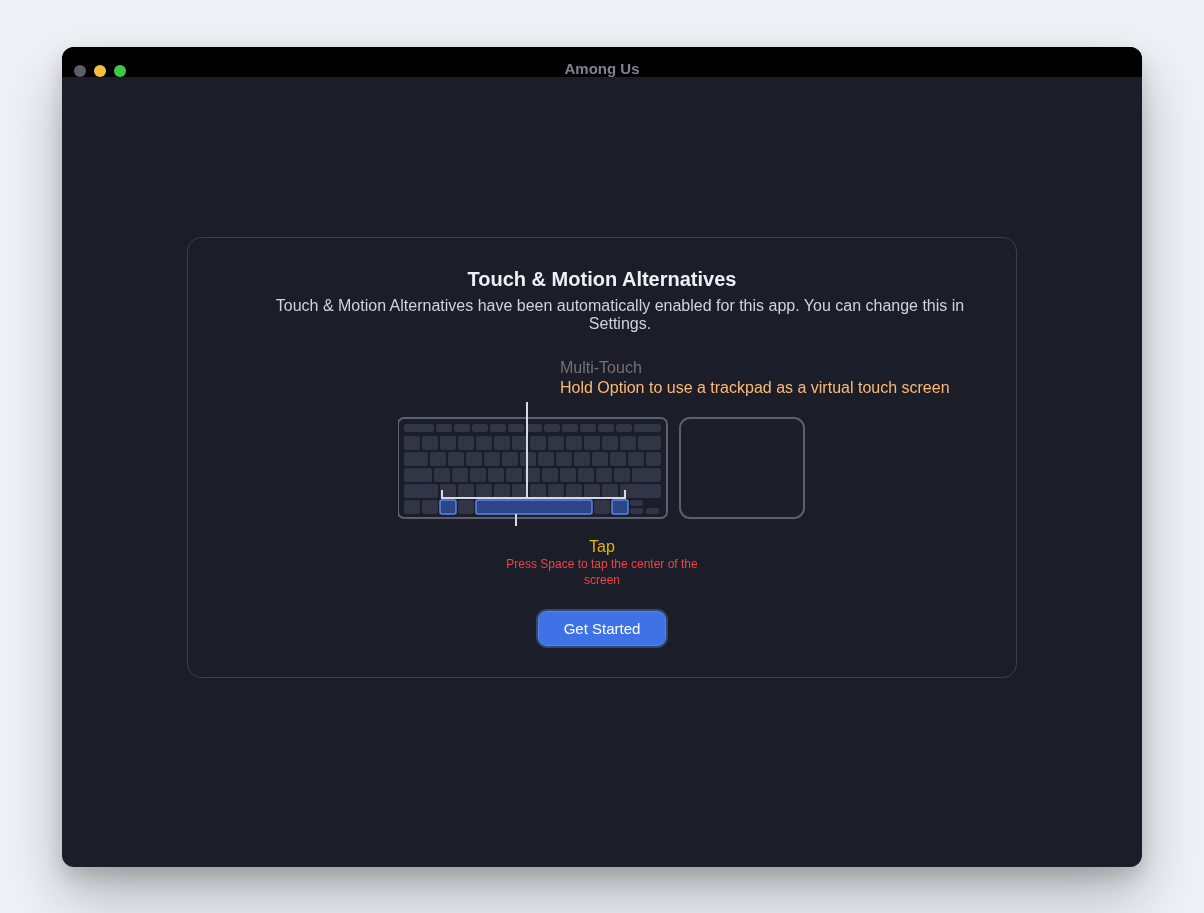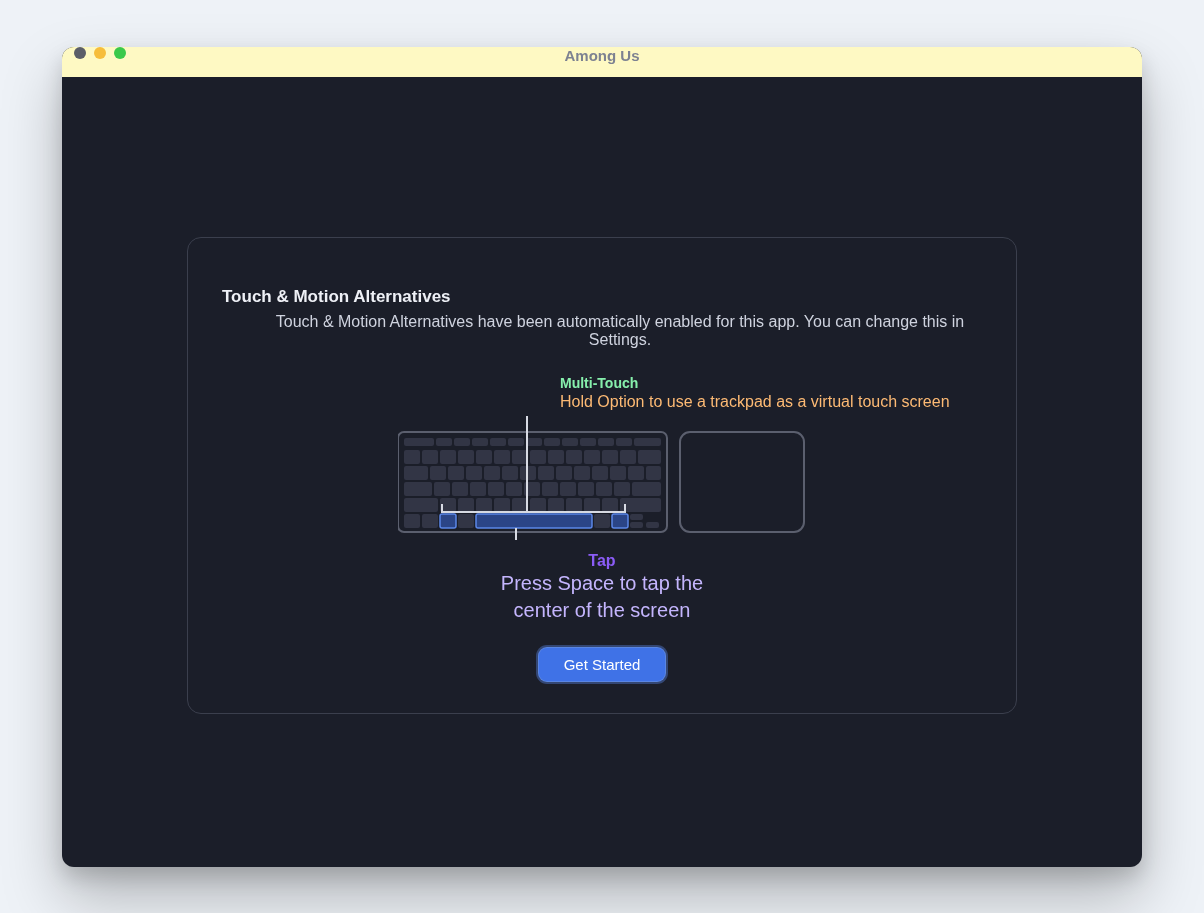--- a/index.html
+++ b/index.html
@@ -12,22 +12,22 @@
     .window {
       width: 1080px; height: 820px;
       background: #1b1e29;
       border-radius: 12px;
       box-shadow: 0 30px 60px rgba(0,0,0,.25), 0 10px 20px rgba(0,0,0,.15);
       overflow: hidden;
       position: relative;
     }
     .titlebar {
       height: 30px;
-      background: #fef9c3;
-      display: flex; align-items: flex-start;
+      background: #000000;
+      display: flex; align-items: flex-end;
       position: relative;
     }
     .traffic { display: flex; gap: 8px; margin-left: 12px; }
     .dot { width: 12px; height: 12px; border-radius: 50%; }
     .tl-close { background: #5b5e68; }
     .tl-min   { background: #f6bd3b; }
     .tl-max   { background: #3ac94a; }
     .win-title {
       position: absolute; left: 0; right: 0;
       text-align: center;
@@ -41,52 +41,52 @@
     }
     .panel {
       margin-top: 160px;
       width: 830px;
       border: 1px solid #3b3f4d;
       border-radius: 14px;
       padding: 30px 34px 32px;
       color: #e6e8ef;
     }
     .panel h2 {
-      font-size: 17px; font-weight: 700;
+      text-align: center;
+      font-size: 20px; font-weight: 700;
       color: #eef0f6;
       margin-bottom: 6px;
-      margin-top: 19px;
     }
     .panel .desc {
       text-align: center;
       font-size: 16px;
       color: #cfd3df;
       margin-bottom: 26px;
       margin-left: 36px;
     }
 
     .callouts { position: relative; width: 100%; }
     .mt-block { text-align: left; margin-left: 338px; }
-    .mt-title { font-weight: 700; font-size: 14px; color: #86efac; }
+    .mt-title { font-weight: 400; font-size: 16px; color: #737373; }
     .mt-text  { font-size: 16px; color: #fdba74; line-height: 1.35; }
 
     
     .diagram {
       position: relative;
       margin: 14px auto 10px;
       width: 408px; height: 114px;
     }
     svg { display: block; }
     .lead-top {
       position: absolute; left: 128px; top: -10px; width: 2px; height: 60px; background: #d7dae3;
     }
 
     .tap-block { width: 230px; margin: 12px auto 24px; text-align: center; }
-    .tap-title { font-weight: 700; font-size: 16px; color: #8b5cf6; }
-    .tap-text  { font-size: 20px; color: #c4b5fd; line-height: 1.35; }
+    .tap-title { font-weight: 400; font-size: 16px; color: #eab308; }
+    .tap-text  { font-size: 12px; color: #ef4444; line-height: 1.35; }
 
     .cta {
       display: block; margin: 8px auto 0;
       padding: 8px 25px;
       background: #3f72e7;
       color: #fff; font-size: 15px; font-weight: 500;
       border: none; border-radius: 8px;
       box-shadow: 0 0 0 1px rgba(100,150,255,.8), 0 0 0 3px rgba(100,150,255,.35);
       cursor: pointer;
     }

